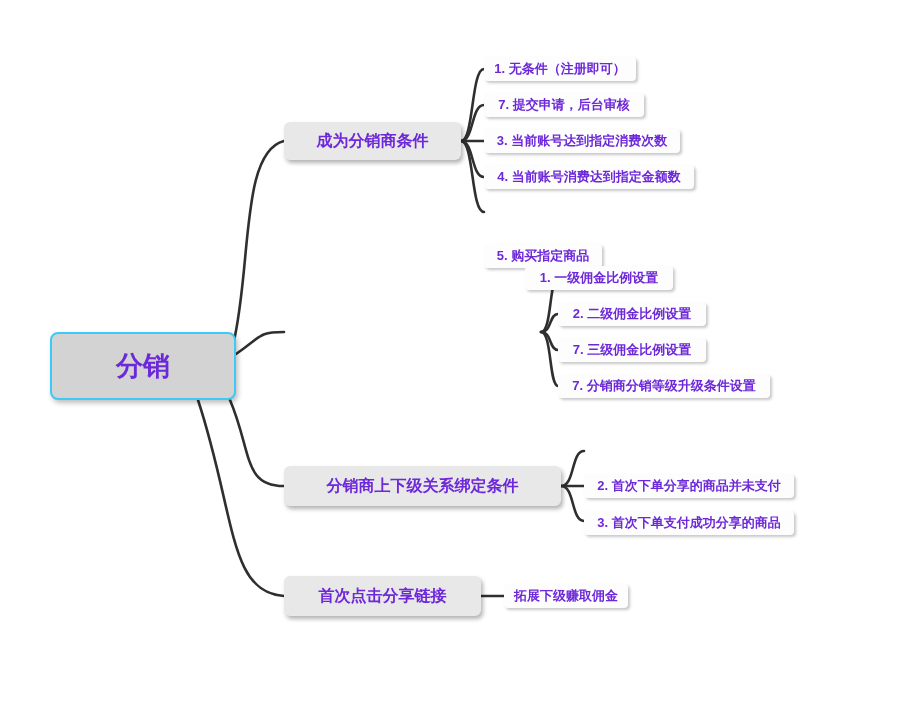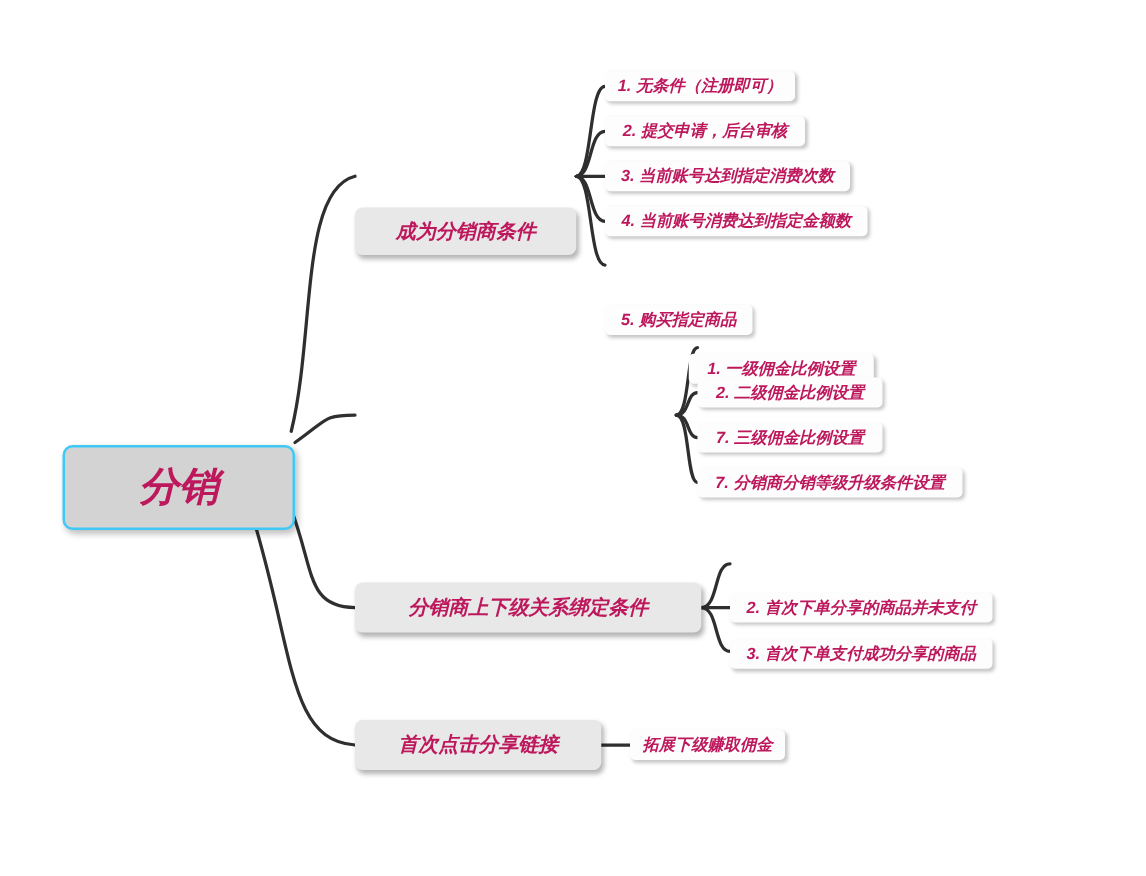--- a/index.html
+++ b/index.html
@@ -27,32 +27,30 @@
     stroke-width: 2.6;
     stroke-linecap: round;
   }
   .node {
     position: absolute;
     z-index: 1;
     display: flex;
     align-items: center;
     justify-content: center;
     white-space: nowrap;
-    color: #be185d;
+    color: #6d28d9;
     box-sizing: border-box;
-    font-style: italic;
   }
   .root {
     background: var(--root-bg, #d3d3d3);
     border: 2px solid var(--root-border, #3fc9f6);
     border-radius: 8px;
-    font-size: 32px;
+    font-size: 27px;
     font-weight: bold;
     box-shadow: 2px 3px 5px rgba(0,0,0,0.25);
-    margin-top: 24px;
   }
   .branch {
     background: var(--node-bg, #e8e8e8);
     border-radius: 6px;
     font-size: 16px;
     font-weight: bold;
     box-shadow: 2px 3px 4px rgba(0,0,0,0.30);
   }
   .leaf {
     background: var(--leaf-bg, #fdfdfd);
@@ -88,31 +86,31 @@
 
     <path d="M 561,486 C 575,486 571,451 584,451"></path>
     <path d="M 561,486 C 575,486 571,486 584,486"></path>
     <path d="M 561,486 C 575,486 571,521 584,521"></path>
 
     <path d="M 481,596 C 492,596 494,596 504,596"></path>
   </svg>
 
   <div class="node root" style="left:50px; top:332px; width:186px; height:68px;">分销</div>
 
-  <div class="node branch" style="left:284px; top:122px; width:177px; height:38px;margin-top:44px;">成为分销商条件</div>
+  <div class="node branch" style="left:284px; top:122px; width:177px; height:38px;">成为分销商条件</div>
   <div class="node branch" style="left:284px; top:466px; width:277px; height:40px;">分销商上下级关系绑定条件</div>
   <div class="node branch" style="left:284px; top:576px; width:197px; height:40px;">首次点击分享链接</div>
 
   <div class="node leaf" style="left:484px; top:57px;  width:152px; height:24px;">1. 无条件（注册即可）</div>
-  <div class="node leaf" style="left:484px; top:93px;  width:160px; height:24px;">2. 提交申请，后台审核</div>
+  <div class="node leaf" style="left:484px; top:93px;  width:160px; height:24px;">7. 提交申请，后台审核</div>
   <div class="node leaf" style="left:484px; top:129px; width:196px; height:24px;">3. 当前账号达到指定消费次数</div>
   <div class="node leaf" style="left:484px; top:165px; width:210px; height:24px;">4. 当前账号消费达到指定金额数</div>
   <div class="node leaf" style="left:484px; top:200px; width:118px; height:24px;margin-top:44px;">5. 购买指定商品</div>
 
-  <div class="node leaf" style="left:551px; top:266px; width:148px; height:24px;margin-top:17px;">1. 一级佣金比例设置</div>
+  <div class="node leaf" style="left:525px; top:266px; width:148px; height:24px;">1. 一级佣金比例设置</div>
   <div class="node leaf" style="left:558px; top:302px; width:148px; height:24px;">2. 二级佣金比例设置</div>
   <div class="node leaf" style="left:558px; top:338px; width:148px; height:24px;">7. 三级佣金比例设置</div>
   <div class="node leaf" style="left:558px; top:374px; width:212px; height:24px;">7. 分销商分销等级升级条件设置</div>
 
   <div class="node leaf" style="left:584px; top:474px; width:210px; height:24px;">2. 首次下单分享的商品并未支付</div>
   <div class="node leaf" style="left:584px; top:511px; width:210px; height:24px;">3. 首次下单支付成功分享的商品</div>
 
   <div class="node leaf" style="left:504px; top:584px; width:124px; height:24px;">拓展下级赚取佣金</div>
 
 </div>

